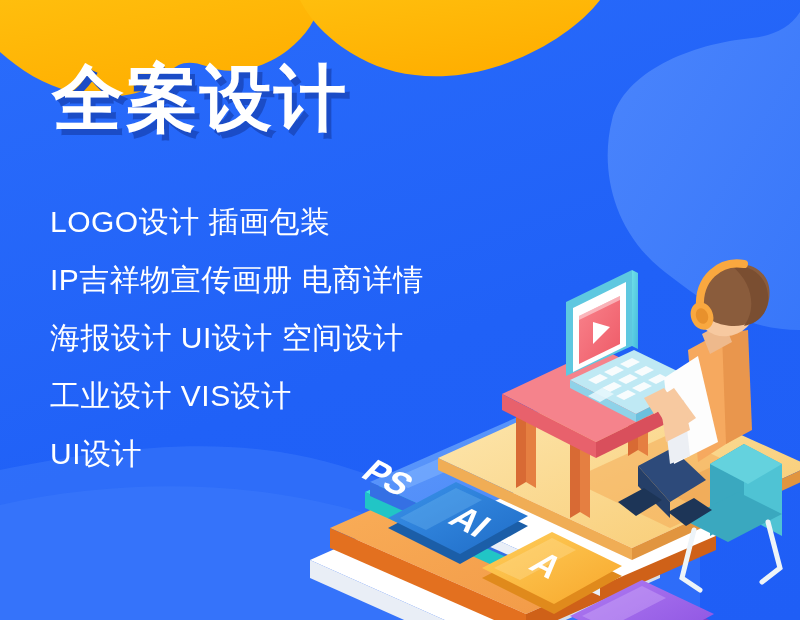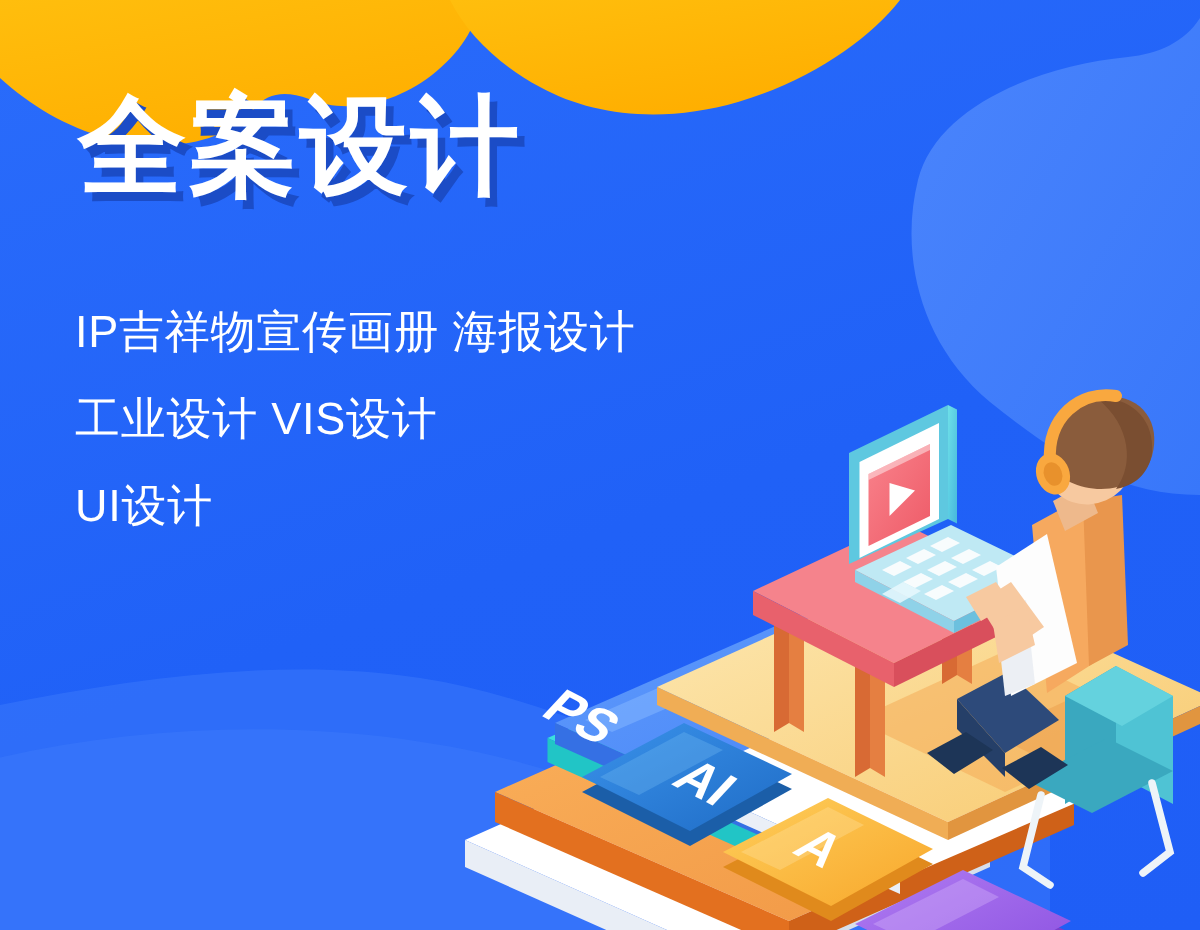--- a/index.html
+++ b/index.html
@@ -115,21 +115,23 @@
          C44,85 20,70 0,52 Z"></path>
     <path fill="url(#gOrangeTop)" d="M300,0 L600,0
          C580,26 540,54 492,68
          C444,82 396,78 360,58
          C334,44 312,24 300,0 Z"></path>
   </svg>
 
   <div class="headline">全案设计</div>
 
   <div class="svc-list">
-    <div class="svc-line">IP吉祥物宣传画册  海报设计</div>
+    <div class="svc-line">LOGO设计 插画包装</div>
+    <div class="svc-line">IP吉祥物宣传画册  电商详情</div>
+    <div class="svc-line">海报设计  UI设计  空间设计</div>
     <div class="svc-line">工业设计  VIS设计</div>
     <div class="svc-line">UI设计</div>
   </div>
 
   <div class="illus">
     <svg viewBox="0 0 560 400" width="560" height="400">
       <defs>
         <linearGradient id="platTopYellow" x1="0" y1="0" x2="1" y2="1">
           <stop offset="0%" stop-color="#fde9b4"></stop>
           <stop offset="100%" stop-color="#f8c96e"></stop>

